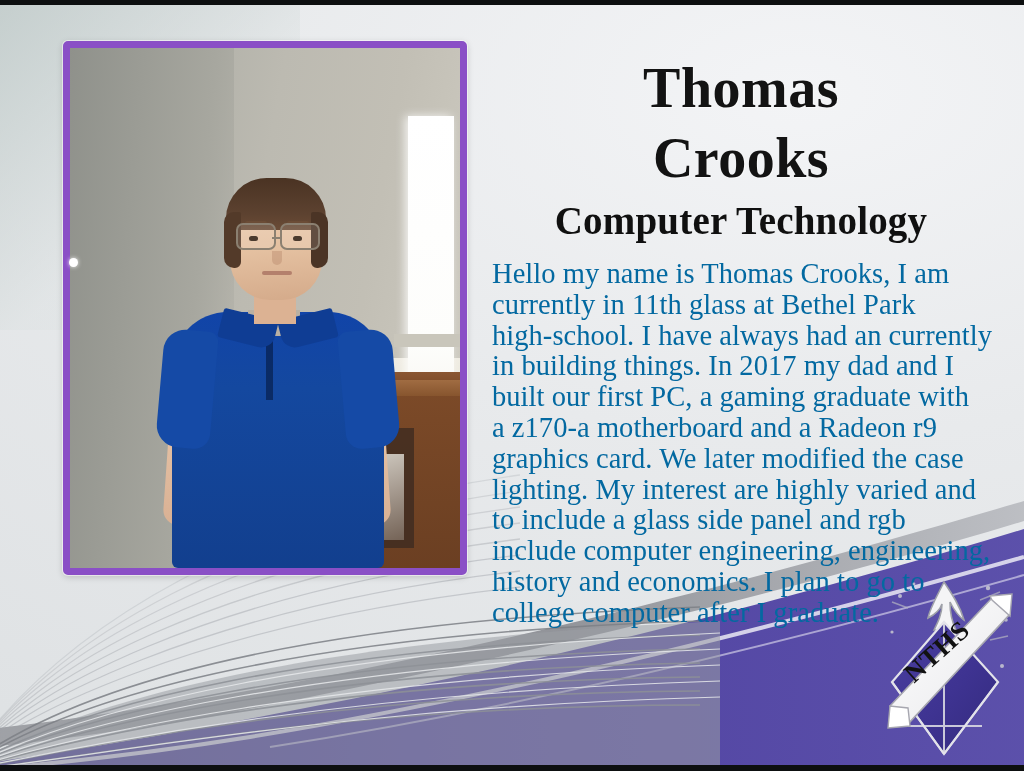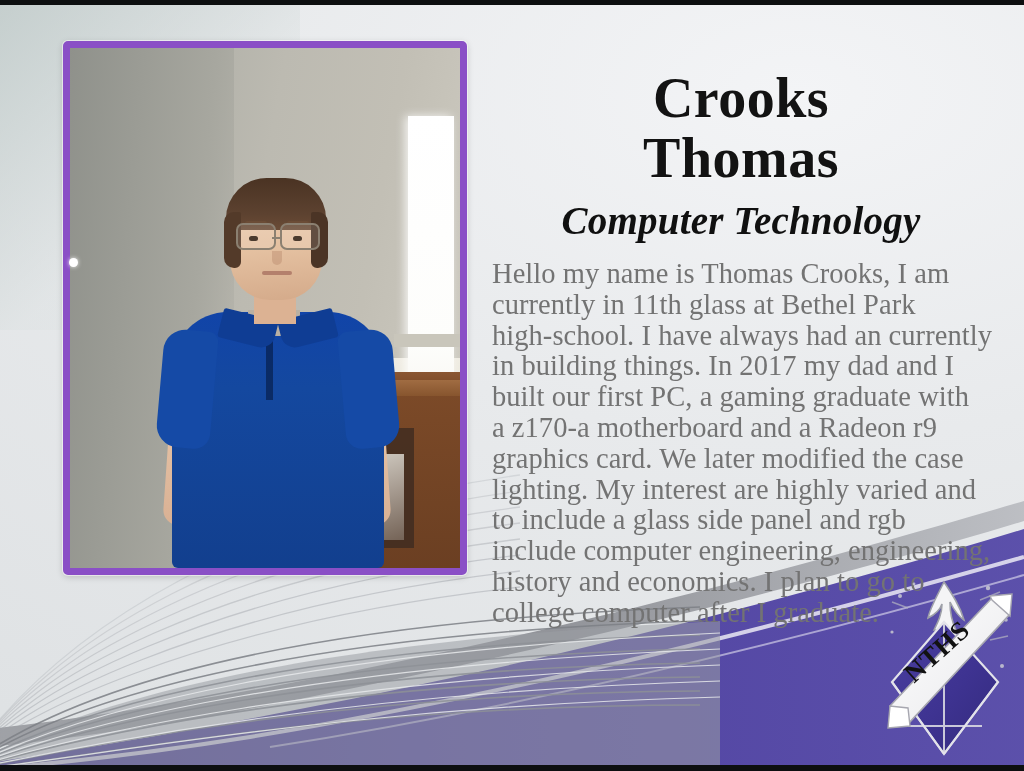--- a/index.html
+++ b/index.html
@@ -338,32 +338,31 @@
     font-size: 56px;
     line-height: 60px;
     color: #131313;
     letter-spacing: 0.5px;
     text-shadow: 1px 1px 1px rgba(255,255,255,0.6);
   }
   .name-line.second { margin-top: 10px; }
   .major {
     text-align: center;
     font-weight: bold;
-    font-style: italic;
     font-size: 39px;
     line-height: 44px;
     margin-top: 11px;
     color: #101010;
     letter-spacing: 0.2px;
   }
   .bio {
     margin-top: 16px;
     font-size: 28.5px;
     line-height: 30.8px;
-    color: #737373;
+    color: #0369a1;
     text-align: left;
     letter-spacing: 0.05px;
     width: 495px;
   }
   .bio .ln { display: block; white-space: pre; }
 
   
   .nths {
     position: absolute;
     left: 884px;
@@ -496,22 +495,22 @@
       <div class="ph-eye-l"></div>
       <div class="ph-eye-r"></div>
       <div class="ph-nose"></div>
       <div class="ph-mouth"></div>
     </div>
   </div>
 
   <div class="cursor-dot"></div>
 
   <div class="content">
+    <div class="name-line">Thomas</div>
     <div class="name-line second">Crooks</div>
-    <div class="name-line">Thomas</div>
     <div class="major">Computer Technology</div>
     <div class="bio">
       <span class="ln">Hello my name is Thomas Crooks, I am</span>
       <span class="ln">currently in 11th glass at Bethel Park</span>
       <span class="ln">high-school. I have always had an currently</span>
       <span class="ln">in building things. In 2017 my dad and I</span>
       <span class="ln">built our first PC, a gaming graduate with</span>
       <span class="ln">a z170-a motherboard and a Radeon r9</span>
       <span class="ln">graphics card. We later modified the case</span>
       <span class="ln">lighting. My interest are highly varied and</span>

